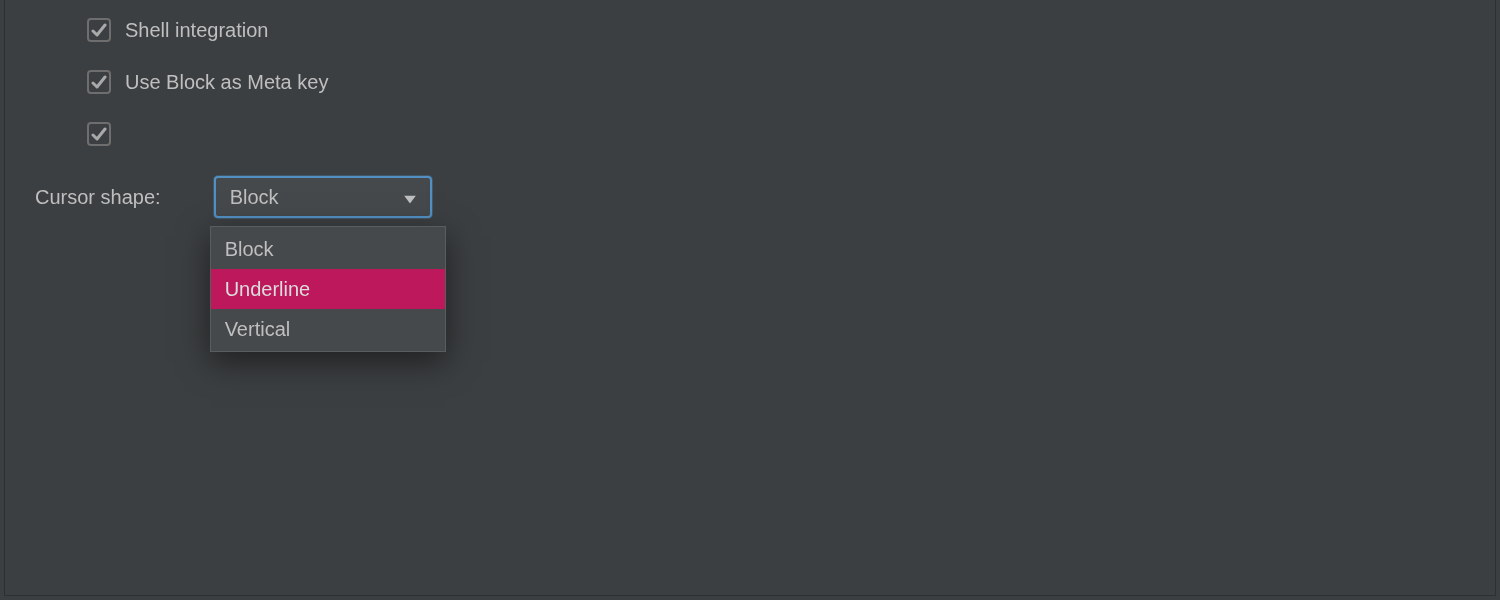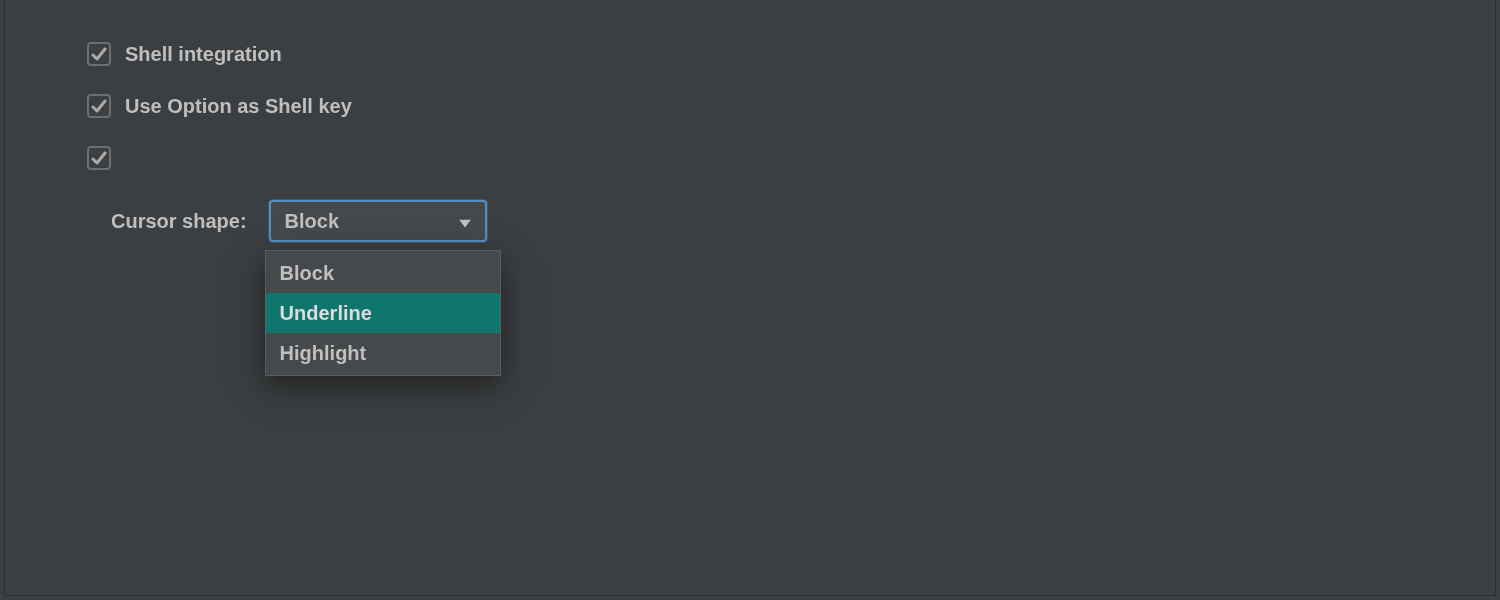--- a/index.html
+++ b/index.html
@@ -15,22 +15,21 @@
   }
   .panel {
     position: absolute;
     left: 4px;
     top: 0;
     right: 4px;
     bottom: 4px;
     border: 1px solid #2e2f30;
     border-top: none;
     box-sizing: border-box;
-    padding-top: 28px;
-    font-weight: bold;
+    padding-top: 4px;
   }
   .row {
     display: flex;
     align-items: center;
     margin-left: 82px;
     height: 52px;
   }
   .checkbox {
     width: 24px;
     height: 24px;
@@ -51,22 +50,23 @@
     fill: none;
     stroke-linecap: round;
     stroke-linejoin: round;
   }
   .cb-label {
     color: #bfbfbf;
   }
   .select-row {
     display: flex;
     align-items: center;
-    margin-left: 106px;
+    margin-left: 30px;
     margin-top: 16px;
+    gap: 31px;
   }
   .select-label {
     color: #bfbfbf;
     margin-right: 22px;
   }
   .select-wrap {
     position: relative;
   }
   .select-box {
     width: 218px;
@@ -103,21 +103,21 @@
     box-shadow: 0 10px 30px rgba(0,0,0,0.5);
     padding: 2px 0;
   }
   .dropdown-item {
     padding: 6px 14px;
     color: #bfbfbf;
     font-size: 20px;
     line-height: 28px;
   }
   .dropdown-item.highlight {
-    background: #0f766e;
+    background: #be185d;
     color: #dcdcdc;
   }
 </style>
 </head>
 <body>
 
 <div class="panel">
 
   <div class="row">
     <span class="checkbox">
@@ -128,21 +128,21 @@
     <span class="cb-label">Shell integration</span>
   </div>
 
 
   <div class="row">
     <span class="checkbox">
       <svg viewBox="0 0 16 16">
           <polyline points="2,9 6,13 14,3"></polyline>
         </svg>
     </span>
-    <span class="cb-label">Use Option as Shell key</span>
+    <span class="cb-label">Use Block as Meta key</span>
   </div>
 
   <div class="row">
     <span class="checkbox">
       <svg viewBox="0 0 16 16">
           <polyline points="2,9 6,13 14,3"></polyline>
         </svg>
     </span>
   </div>
 
@@ -153,18 +153,18 @@
         <span>Block</span>
         <span class="select-arrow">
           <svg viewBox="0 0 12 8">
               <polygon points="0,0 12,0 6,8"></polygon>
             </svg>
         </span>
       </div>
       <div class="dropdown">
         <div class="dropdown-item">Block</div>
         <div class="dropdown-item highlight">Underline</div>
-        <div class="dropdown-item">Highlight</div>
+        <div class="dropdown-item">Vertical</div>
       </div>
     </div>
   </div>
 
 </div>
 
 </body></html>

